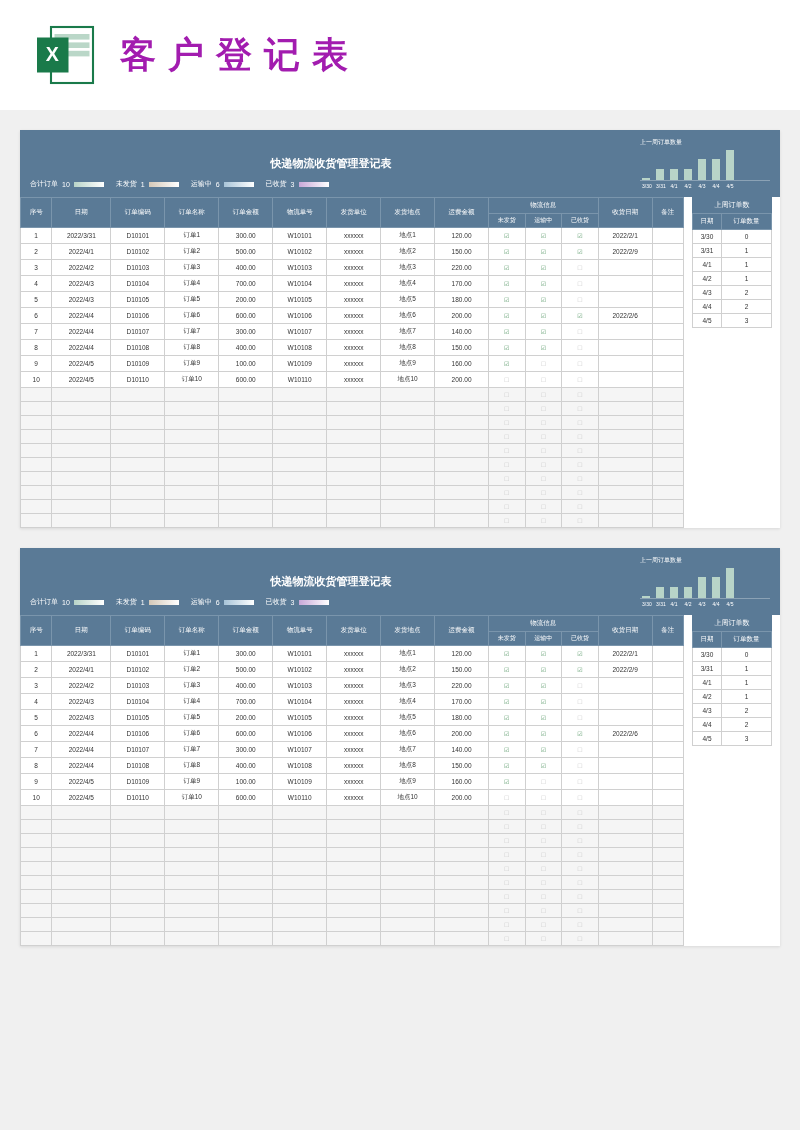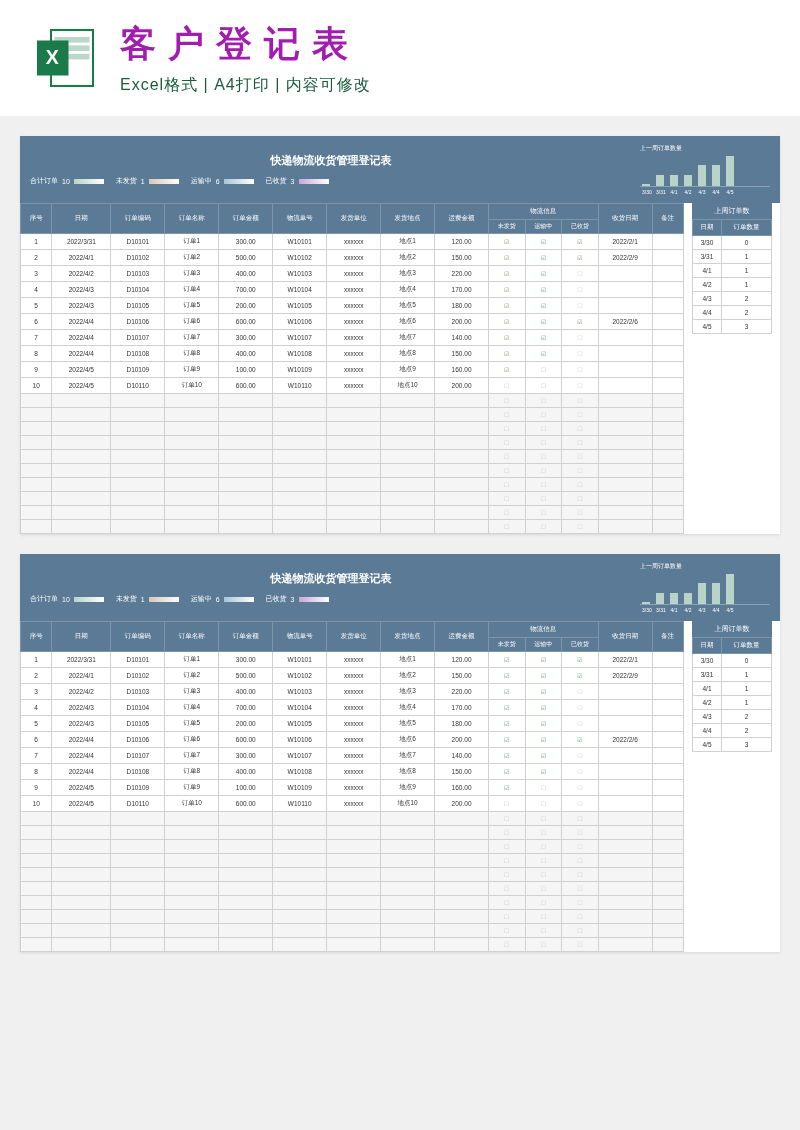--- a/index.html
+++ b/index.html
@@ -6,21 +6,21 @@
 body { background: #f0f0f0; font-family: "Microsoft YaHei", sans-serif; width: 800px; }
 .header { background: #fff; padding: 20px 30px; display: flex; align-items: center; gap: 20px; }
 .excel-icon { width: 70px; height: 70px; position: relative; }
 .excel-icon svg { width: 100%; height: 100%; }
 .header-text { flex: 1; }
 .header-title { font-size: 36px; font-weight: bold; color: #a21caf; letter-spacing: 12px; }
 .header-sub { font-size: 16px; color: #1a5c3a; margin-top: 6px; letter-spacing: 1px; }
 .preview-area { padding: 20px; display: flex; flex-direction: column; gap: 20px; }
 .sheet { background: #fff; padding: 0; font-size: 7px; color: #333; box-shadow: 0 1px 3px rgba(0,0,0,0.1); }
 .sheet-inner { padding: 0; }
-.banner { background: #5a7a96; color: #fff; padding: 8px 10px; display: flex; align-items: center; gap: 8px; }
+.banner { background: #5a7a96; color: #fff; padding: 8px 10px; display: flex; align-items: flex-end; gap: 8px; }
 .banner-left { flex: 1; }
 .banner-title { font-size: 11px; font-weight: bold; text-align: center; margin-bottom: 8px; }
 .stats-row { display: flex; gap: 12px; align-items: center; font-size: 7px; }
 .stat { display: flex; align-items: center; gap: 4px; }
 .stat-bar { width: 30px; height: 5px; background: linear-gradient(90deg, #b8d4c8, #fff); }
 .stat-bar.b2 { background: linear-gradient(90deg, #d4c8b8, #fff); }
 .stat-bar.b3 { background: linear-gradient(90deg, #a8c4d8, #fff); }
 .stat-bar.b4 { background: linear-gradient(90deg, #c8a8d8, #fff); }
 .chart-box { width: 130px; }
 .chart-title { font-size: 6px; margin-bottom: 2px; }
@@ -50,21 +50,20 @@
       <rect x="30" y="10" width="60" height="80" fill="#fff" stroke="#1a7a4a" stroke-width="3"></rect>
       <rect x="35" y="20" width="50" height="8" fill="#1a7a4a" opacity="0.3"></rect>
       <rect x="35" y="32" width="50" height="8" fill="#1a7a4a" opacity="0.3"></rect>
       <rect x="35" y="44" width="50" height="8" fill="#1a7a4a" opacity="0.3"></rect>
       <rect x="10" y="25" width="45" height="50" fill="#1a7a4a"></rect>
       <text x="32" y="58" fill="#fff" font-size="28" font-weight="bold" text-anchor="middle">X</text>
     </svg>
   </div>
   <div class="header-text">
     <div class="header-title">客户登记表</div>
-    <div class="header-sub">Excel格式 | A4打印 | 内容可修改</div>
   </div>
 </div>
 
 <div class="preview-area">
   <div class="sheet">
       <div class="sheet-inner">
     <div class="banner">
       <div class="banner-left">
         <div class="banner-title">快递物流收货管理登记表</div>
         <div class="stats-row">

